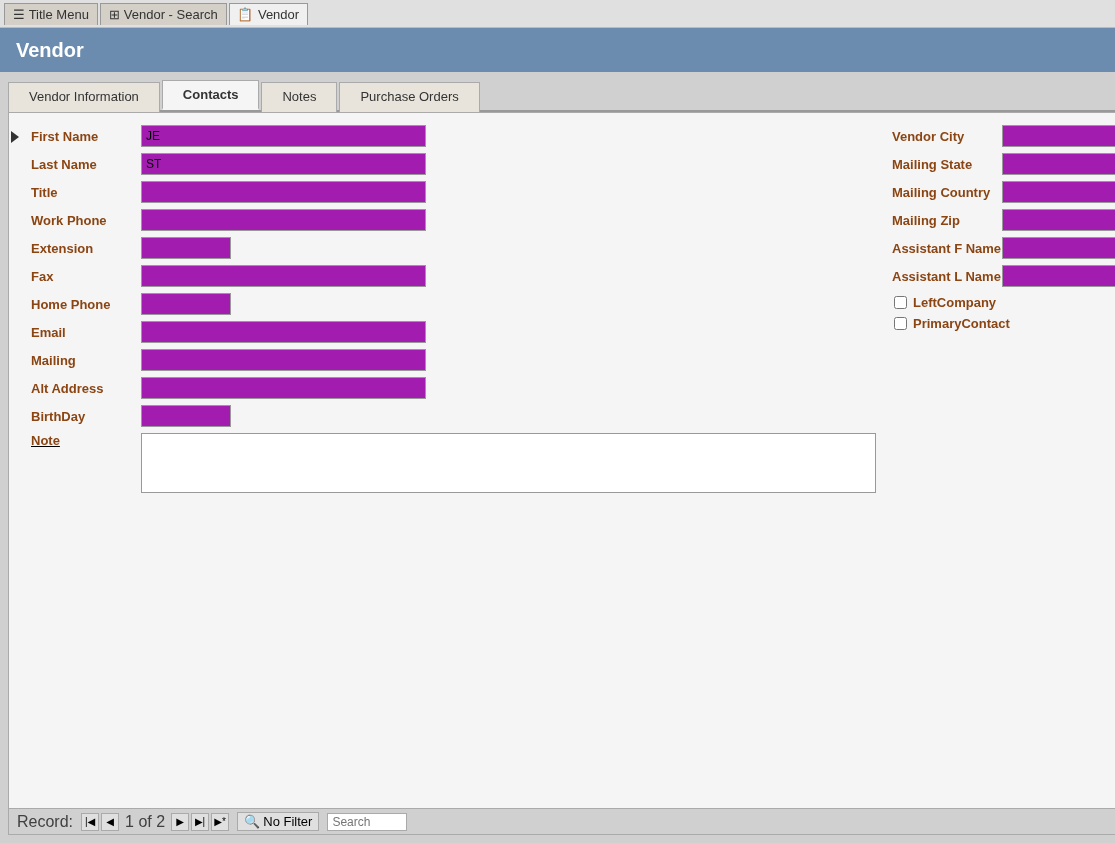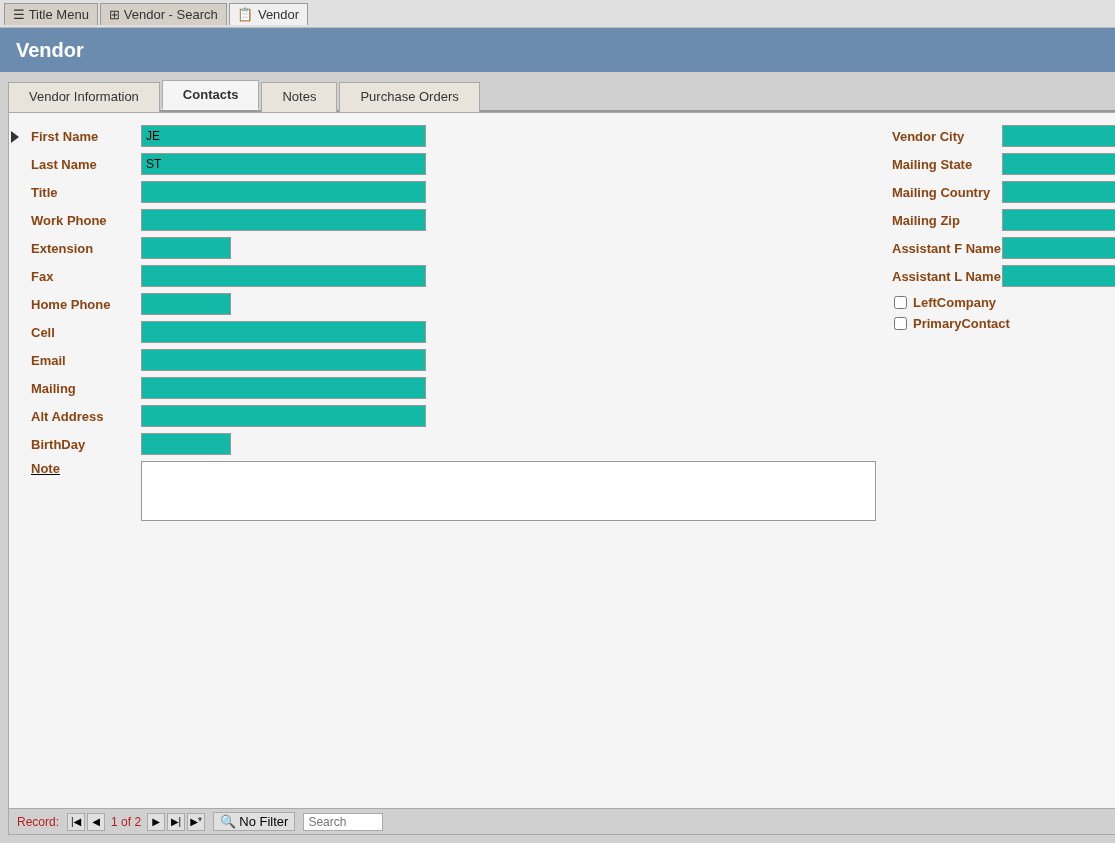--- a/index.html
+++ b/index.html
@@ -139,21 +139,21 @@
     .field-label {
       color: #8B4513;
       font-weight: bold;
       width: 110px;
       min-width: 110px;
       font-size: 13px;
     }
 
     .field-input {
       border: 1px solid #999;
-      background: #14b8a6;
+      background: #a21caf;
       height: 22px;
       padding: 0 4px;
       font-size: 12px;
       outline: none;
     }
 
     .input-long { width: 285px; }
     .input-short { width: 90px; }
 
     .right-input { width: 285px; }
@@ -205,21 +205,21 @@
       background: #e0e0e0;
       border: 1px solid #aaa;
       width: 18px;
       height: 18px;
       display: flex;
       align-items: center;
       justify-content: center;
       cursor: pointer;
       font-size: 10px;
     }
-    .status-text { font-size: 12px; color: #b91c1c; }
+    .status-text { font-size: 16px; color: #404040; }
     .filter-btn {
       background: #e0e0e0;
       border: 1px solid #aaa;
       padding: 1px 6px;
       font-size: 12px;
       cursor: pointer;
       display: flex;
       align-items: center;
       gap: 3px;
     }
@@ -313,24 +313,20 @@
             <span class="field-label">Fax</span>
             <input class="field-input input-long" type="text" style="">
           </div>
 
 
           <div class="field-row">
             <span class="field-label">Home Phone</span>
             <input class="field-input input-short" type="text" style="">
           </div>
 
-          <div class="field-row">
-            <span class="field-label">Cell</span>
-            <input class="field-input input-long" type="text" style="">
-          </div>
 
           <div class="field-row">
             <span class="field-label">Email</span>
             <input class="field-input input-long" type="text" style="">
           </div>
 
           <div class="field-row">
             <span class="field-label">Mailing</span>
             <input class="field-input input-long" type="text" style="">
           </div>

